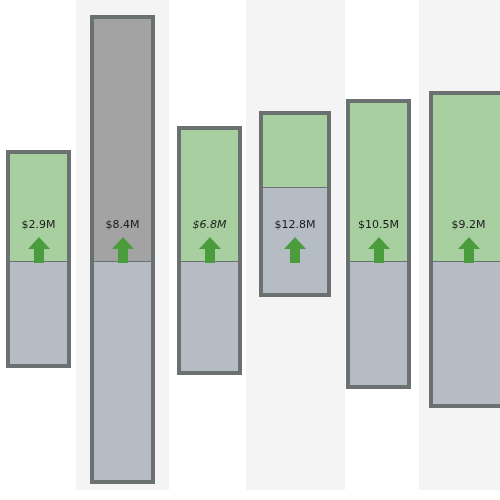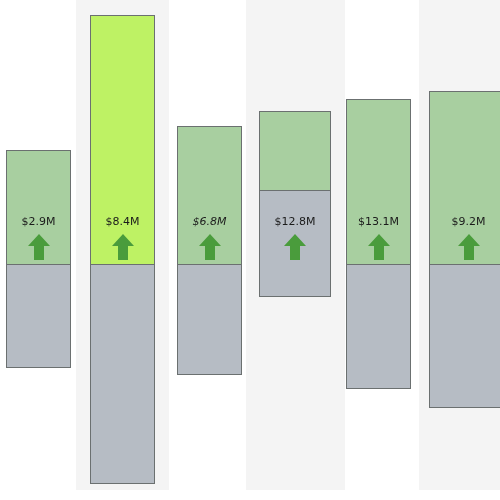--- a/index.html
+++ b/index.html
@@ -19,21 +19,21 @@
     overflow: hidden;
   }
   .column-band {
     position: absolute;
     top: 0;
     background: #f4f4f4;
   }
   .bar {
     position: absolute;
     box-sizing: border-box;
-    border: 1px solid #15803d;
+    border: 4px solid #15803d;
     background: #a8cfa0;
     overflow: visible;
   }
   .bar-lower {
     position: absolute;
     left: -1px;
     right: -1px;
     bottom: -1px;
     box-sizing: border-box;
     border: 1px solid #6b7070;
@@ -71,21 +71,21 @@
   <div id="bars-layer">
       <div class="bar" style="left: 6px; top: 150px; width: 65px; height: 218px; background: rgb(168, 207, 160); border-color: rgb(107, 112, 112);">
         <div class="bar-lower" style="height: 104px; background: rgb(182, 188, 196); border-color: rgb(107, 112, 112);"></div>
         <div class="bar-arrow" style="top: 81px;">
           <svg width="26" height="30" viewBox="0 0 26 30" xmlns="http://www.w3.org/2000/svg">
             <path d="M13 2 L24 14 L18 14 L18 28 L8 28 L8 14 L2 14 Z" fill="#4a9c3c"></path>
           </svg>
         </div>
         <div class="bar-label" style="top: 65px; color: rgb(27, 27, 27);">$2.9M</div>
       </div>
-      <div class="bar" style="left: 90px; top: 15px; width: 65px; height: 469px; background: #bef264; border-color: rgb(107, 112, 112);">
+      <div class="bar" style="left: 90px; top: 15px; width: 65px; height: 469px; background: #a3a3a3; border-color: rgb(107, 112, 112);">
         <div class="bar-lower" style="height: 220px; background: rgb(182, 188, 196); border-color: rgb(107, 112, 112);"></div>
         <div class="bar-arrow" style="top: 216px;">
           <svg width="26" height="30" viewBox="0 0 26 30" xmlns="http://www.w3.org/2000/svg">
             <path d="M13 2 L24 14 L18 14 L18 28 L8 28 L8 14 L2 14 Z" fill="#4a9c3c"></path>
           </svg>
         </div>
         <div class="bar-label" style="top: 200px; color: rgb(27, 27, 27);">$8.4M</div>
       </div>
       <div class="bar" style="left: 177px; top: 126px; width: 65px; height: 249px; background: rgb(168, 207, 160); border-color: rgb(107, 112, 112);">
         <div class="bar-lower" style="height: 111px; background: rgb(182, 188, 196); border-color: rgb(107, 112, 112);"></div>
@@ -105,21 +105,21 @@
         </div>
         <div class="bar-label" style="top: 104px; color: rgb(27, 27, 27);">$12.8M</div>
       </div>
       <div class="bar" style="left: 346px; top: 99px; width: 65px; height: 290px; background: rgb(168, 207, 160); border-color: rgb(107, 112, 112);">
         <div class="bar-lower" style="height: 125px; background: rgb(182, 188, 196); border-color: rgb(107, 112, 112);"></div>
         <div class="bar-arrow" style="top: 132px;">
           <svg width="26" height="30" viewBox="0 0 26 30" xmlns="http://www.w3.org/2000/svg">
             <path d="M13 2 L24 14 L18 14 L18 28 L8 28 L8 14 L2 14 Z" fill="#4a9c3c"></path>
           </svg>
         </div>
-        <div class="bar-label" style="top: 116px; color: rgb(27, 27, 27);">$13.1M</div>
+        <div class="bar-label" style="top: 116px; color: rgb(27, 27, 27);">$10.5M</div>
       </div>
       <div class="bar" style="left: 429px; top: 91px; width: 79px; height: 317px; background: rgb(168, 207, 160); border-color: rgb(107, 112, 112);">
         <div class="bar-lower" style="height: 144px; background: rgb(182, 188, 196); border-color: rgb(107, 112, 112);"></div>
         <div class="bar-arrow" style="top: 140px;">
           <svg width="26" height="30" viewBox="0 0 26 30" xmlns="http://www.w3.org/2000/svg">
             <path d="M13 2 L24 14 L18 14 L18 28 L8 28 L8 14 L2 14 Z" fill="#4a9c3c"></path>
           </svg>
         </div>
         <div class="bar-label" style="top: 124px; color: rgb(27, 27, 27);">$9.2M</div>
       </div>

